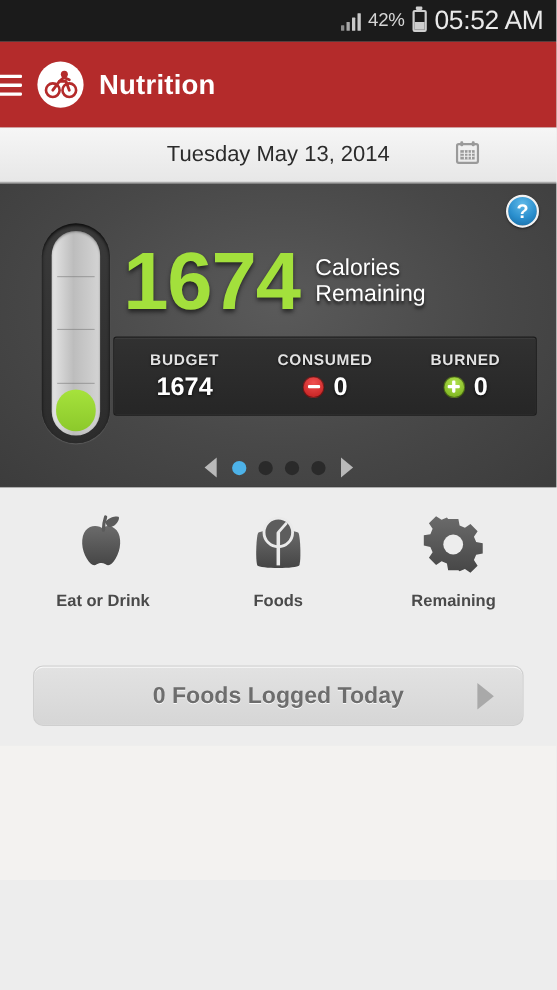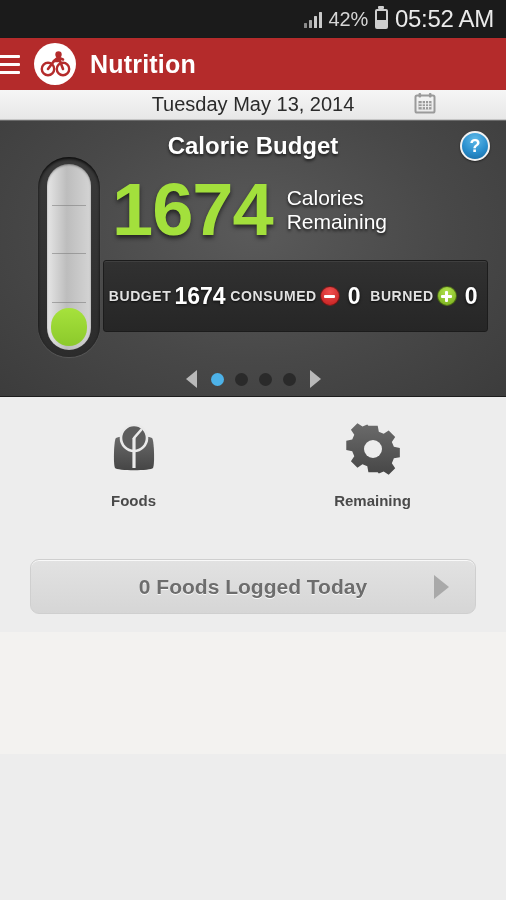--- a/index.html
+++ b/index.html
@@ -16,49 +16,49 @@
     height:38px; background:#1b1b1b;
     display:flex; align-items:center; justify-content:flex-end;
     padding-right:12px; gap:7px;
   }
   .signal { display:flex; align-items:flex-end; gap:2px; height:17px; }
   .signal i { width:3px; background:#c9c9c9; display:block; border-radius:0.5px; }
   .signal i:nth-child(1){ height:5px; background:#8a8a8a;}
   .signal i:nth-child(2){ height:8px; background:#a8a8a8;}
   .signal i:nth-child(3){ height:12px;}
   .signal i:nth-child(4){ height:16px;}
-  .batt-pct { color:#d6d6d6; font-size:20px; letter-spacing:-0.2px; }
+  .batt-pct { color:#d6d6d6; font-size:17px; letter-spacing:-0.2px; }
   .battery {
     width:13px; height:20px; border:2px solid #cfcfcf; border-radius:2px;
     position:relative; display:flex; align-items:flex-end;
   }
   .battery:before{
     content:""; position:absolute; top:-5px; left:50%; transform:translateX(-50%);
     width:6px; height:3px; background:#cfcfcf; border-radius:1px;
   }
   .battery span { display:block; width:100%; height:42%; background:#cfcfcf; }
   .clock { color:#eaeaea; font-size:24px; letter-spacing:-0.3px; }
 
   
   .appbar {
-    height:52px; background:#b42b2b;
+    height:78px; background:#b42b2b;
     display:flex; align-items:center; gap:14px; padding-left:0;
     box-shadow:0 1px 2px rgba(0,0,0,.25);
   }
   .hamburger { width:26px; margin-left:-6px; display:flex; flex-direction:column; gap:5px; }
   .hamburger span { display:block; height:3px; background:#fff; border-radius:1px; }
   .logo {
     width:42px; height:42px; border-radius:50%; background:#fff;
     display:flex; align-items:center; justify-content:center; flex:none;
   }
   .app-title { color:#fff; font-size:25px; font-weight:bold; letter-spacing:.2px; }
 
   
   .datebar {
-    height:30px; background:linear-gradient(#f6f6f6,#e7e7e7);
+    height:50px; background:linear-gradient(#f6f6f6,#e7e7e7);
     border-bottom:1px solid #c6c6c6;
     display:flex; align-items:center; justify-content:center; position:relative;
   }
   .date-text { font-size:20px; color:#2b2b2b; }
   .cal-icon { position:absolute; right:70px; top:50%; transform:translateY(-50%); }
 
   
   .card {
     height:277px;
     background:
@@ -113,21 +113,21 @@
     text-shadow:0 2px 3px rgba(0,0,0,.7);
   }
   
   .stats {
     position:absolute; left:103px; right:18px; top:139px; height:72px;
     background:linear-gradient(#313131,#262626);
     border:1px solid #1c1c1c; border-radius:3px;
     box-shadow:inset 0 1px 0 rgba(255,255,255,.07);
     display:flex;
   }
-  .stat { flex:1; display:flex; flex-direction:row; align-items:center; justify-content:center; gap:3px; }
+  .stat { flex:1; display:flex; flex-direction:column; align-items:center; justify-content:center; gap:3px; }
   .stat-label {
     color:#e2e2e2; font-size:14px; font-weight:bold; letter-spacing:.6px;
     text-shadow:0 1px 2px rgba(0,0,0,.8);
   }
   .stat-valrow { display:flex; align-items:center; gap:8px; }
   .stat-value { color:#fff; font-size:23px; font-weight:bold; text-shadow:0 1px 3px rgba(0,0,0,.8); }
   .badge {
     width:20px; height:20px; border-radius:50%; display:flex;
     align-items:center; justify-content:center; flex:none;
     border:1px solid rgba(0,0,0,.45);
@@ -236,21 +236,20 @@
         <line x1="4.5" y1="14.6" x2="17.5" y2="14.6"></line>
       </g>
     </svg>
   </div>
 </div>
 
 <div class="card">
 
   <div class="help-btn">?</div>
 
-  <div class="card-title">Calorie Budget</div>
 
   <div class="gauge">
     <div class="gauge-track">
       <div class="tick" style="top:22%"></div>
       <div class="tick" style="top:48%"></div>
       <div class="tick" style="top:74%"></div>
       <div class="gauge-fill"></div>
     </div>
   </div>
 
@@ -295,20 +294,36 @@
     <div class="dot active"></div>
     <div class="dot"></div>
     <div class="dot"></div>
     <div class="dot"></div>
     <div class="arrow-r"></div>
   </div>
 </div>
 
 <div class="actions">
 
+  <div class="action">
+    <div class="action-ico">
+      <svg width="62" height="62" viewBox="0 0 62 62">
+        <defs>
+            <linearGradient id="gA" x1="0" y1="0" x2="0" y2="1">
+          <stop offset="0" stop-color="#6b6b6b"></stop>
+              <stop offset="1" stop-color="#464646"></stop>
+        </linearGradient>
+          </defs>
+        <path d="M31 17c-4-4-12-4-16 1-5 6-4 18 1 26 3 5 6 7 9 5 3-1.6 5-1.6 8 0 3 2 6 0 9-5 5-8 6-20 1-26-4-5-12-5-12-1z" fill="url(#gA)"></path>
+        <path d="M31 18c0-6 1-9 2-12" stroke="#5b5b5b" stroke-width="3" fill="none" stroke-linecap="round"></path>
+        <path d="M33 10c5-5 11-5 12-4 1 2-2 8-7 9-3 .7-5 -2-5-5z" fill="#5b5b5b"></path>
+      </svg>
+    </div>
+    <div class="action-label">Eat or Drink</div>
+  </div>
 
   <div class="action">
     <div class="action-ico">
       <svg width="62" height="62" viewBox="0 0 62 62">
         <defs>
             <linearGradient id="gS" x1="0" y1="0" x2="0" y2="1">
           <stop offset="0" stop-color="#6b6b6b"></stop>
               <stop offset="1" stop-color="#454545"></stop>
         </linearGradient>
           </defs>

